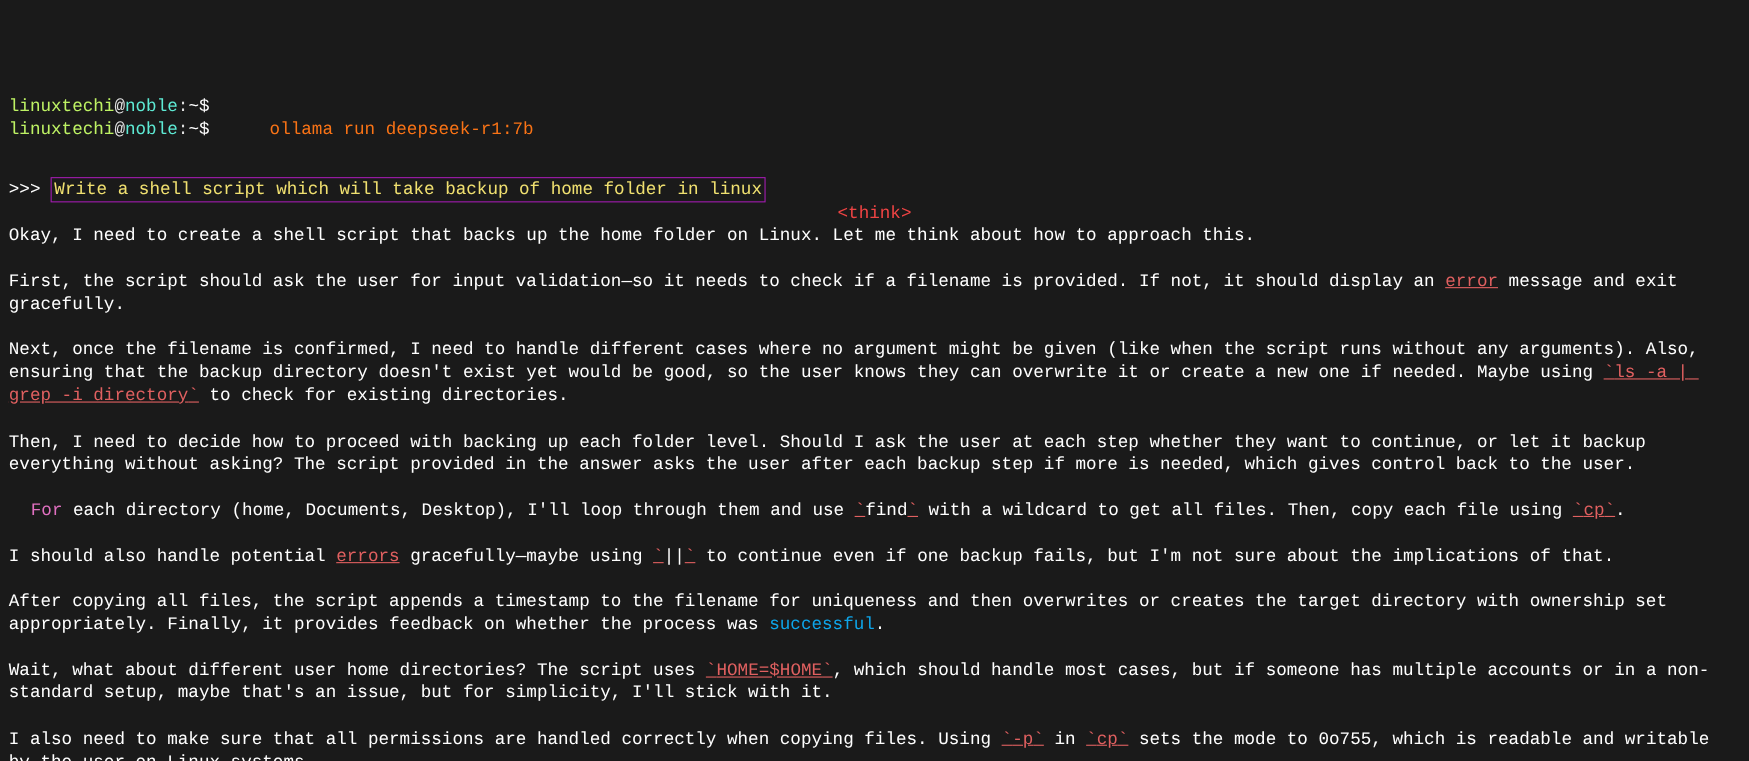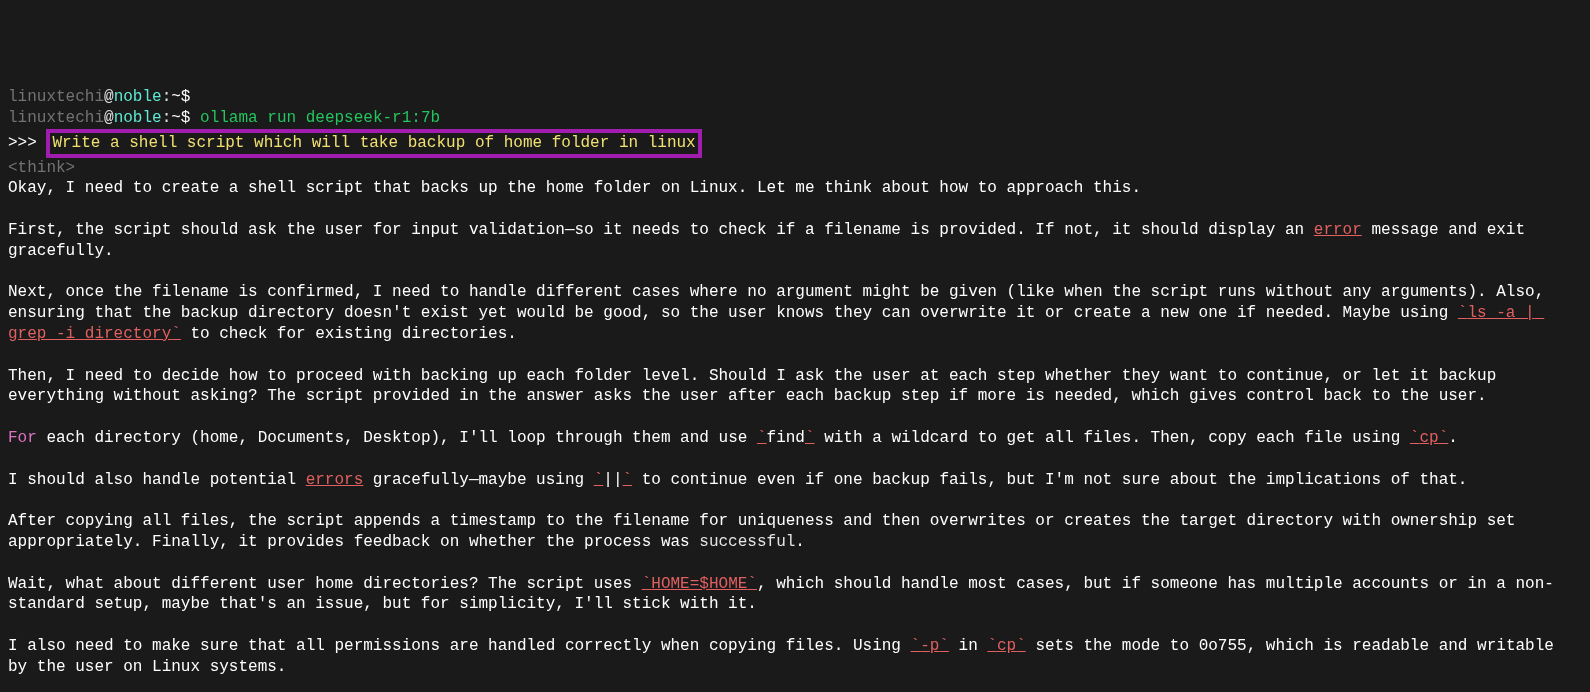--- a/index.html
+++ b/index.html
@@ -10,37 +10,38 @@
     body {
       background-color: #1a1a1a;
       color: #e0e0e0;
       font-family: 'Consolas', 'Monaco', 'Courier New', monospace;
       font-size: 16px;
       line-height: 1.3;
       padding: 4px 8px;
       white-space: pre-wrap;
       word-wrap: break-word;
     }
-    .prompt-user { color: #737373; }
+    .prompt-user { color: #bef264; }
     .prompt-host { color: #5eead4; }
     .prompt-path { color: #ffffff; }
     .prompt-dollar { color: #ffffff; }
-    .command { color: #22c55e; }
+    .command { color: #f97316; margin-left: 45px; }
     .repl-prompt { color: #ffffff; }
     .highlighted-box {
-      border: 4px solid #a21caf;
+      border: 1px solid #a21caf;
       color: #f0e070;
       display: inline-block;
       padding: 0 2px;
+      margin-top: 32px;
     }
-    .tag { color: #737373; }
+    .tag { color: #ef4444; text-align: center; }
     .text-white { color: #ffffff; }
     .text-red { color: #e06060; text-decoration: underline; }
-    .text-green { color: #e5e5e5; }
-    .text-magenta { color: #e070c0; }
+    .text-green { color: #0ea5e9; }
+    .text-magenta { color: #e070c0; margin-left: 20px; }
     .line { display: block; }
   </style>
 </head>
 <body>
 
 
 
 <div><span class="line"><span class="prompt-user">linuxtechi</span><span>@</span><span class="prompt-host">noble</span><span>:</span><span class="prompt-path">~</span><span class="prompt-dollar">$</span></span><span class="line"><span class="prompt-user">linuxtechi</span><span>@</span><span class="prompt-host">noble</span><span>:</span><span class="prompt-path">~</span><span class="prompt-dollar">$ </span><span class="command">ollama run deepseek-r1:7b</span></span><span class="line"><span class="repl-prompt">&gt;&gt;&gt; </span><span class="highlighted-box">Write a shell script which will take backup of home folder in linux</span></span><span class="line tag">&lt;think&gt;</span><span class="line text-white">Okay, I need to create a shell script that backs up the home folder on Linux. Let me think about how to approach this.</span><span class="line"> </span><span class="line text-white"><span>First, the script should ask the user for input validation—so it needs to check if a filename is provided. If not, it should display an </span><span class="text-red">error</span><span> message and exit gracefully.</span></span><span class="line"> </span><span class="line text-white"><span>Next, once the filename is confirmed, I need to handle different cases where no argument might be given (like when the script runs without any arguments). Also, ensuring that the backup directory doesn't exist yet would be good, so the user knows they can overwrite it or create a new one if needed. Maybe using </span><span class="text-red">`</span><span class="text-red">ls -a | grep -i directory</span><span class="text-red">`</span><span> to check for existing directories.</span></span><span class="line"> </span><span class="line text-white">Then, I need to decide how to proceed with backing up each folder level. Should I ask the user at each step whether they want to continue, or let it backup everything without asking? The script provided in the answer asks the user after each backup step if more is needed, which gives control back to the user.</span><span class="line"> </span><span class="line text-white"><span class="text-magenta">For</span><span> each directory (home, Documents, Desktop), I'll loop through them and use </span><span class="text-red">`</span><span class="text-white">find</span><span class="text-red">`</span><span> with a wildcard to get all files. Then, copy each file using </span><span class="text-red">`</span><span class="text-red">cp</span><span class="text-red">`</span><span>.</span></span><span class="line"> </span><span class="line text-white"><span>I should also handle potential </span><span class="text-red">errors</span><span> gracefully—maybe using </span><span class="text-red">`</span><span class="text-white">||</span><span class="text-red">`</span><span> to continue even if one backup fails, but I'm not sure about the implications of that.</span></span><span class="line"> </span><span class="line text-white"><span>After copying all files, the script appends a timestamp to the filename for uniqueness and then overwrites or creates the target directory with ownership set appropriately. Finally, it provides feedback on whether the process was </span><span class="text-green">successful</span><span>.</span></span><span class="line"> </span><span class="line text-white"><span>Wait, what about different user home directories? The script uses </span><span class="text-red">`</span><span class="text-red">HOME=$HOME</span><span class="text-red">`</span><span>, which should handle most cases, but if someone has multiple accounts or in a non-standard setup, maybe that's an issue, but for simplicity, I'll stick with it.</span></span><span class="line"> </span><span class="line text-white"><span>I also need to make sure that all permissions are handled correctly when copying files. Using </span><span class="text-red">`</span><span class="text-red">-p</span><span class="text-red">`</span><span> in </span><span class="text-red">`</span><span class="text-red">cp</span><span class="text-red">`</span><span> sets the mode to 0o755, which is readable and writable by the user on Linux systems.</span></span><span class="line"> </span></div>
 
 

